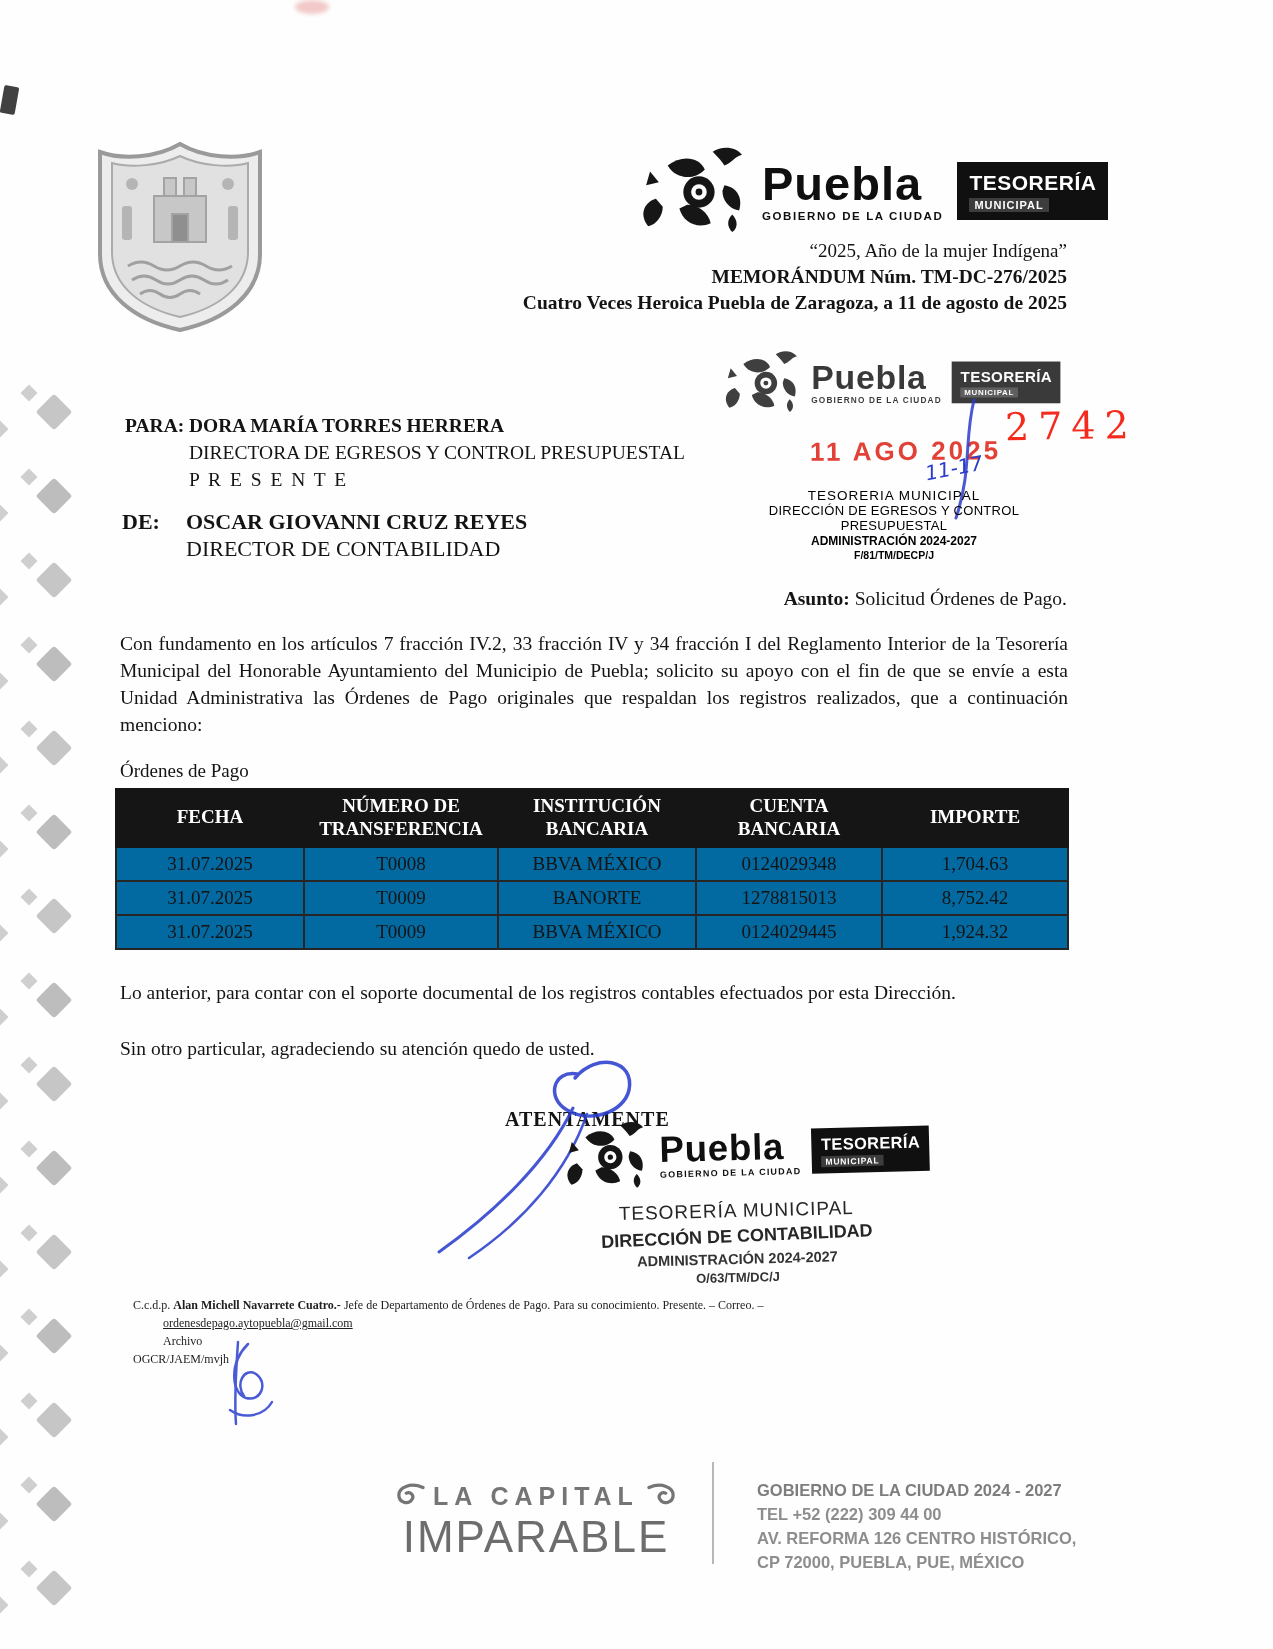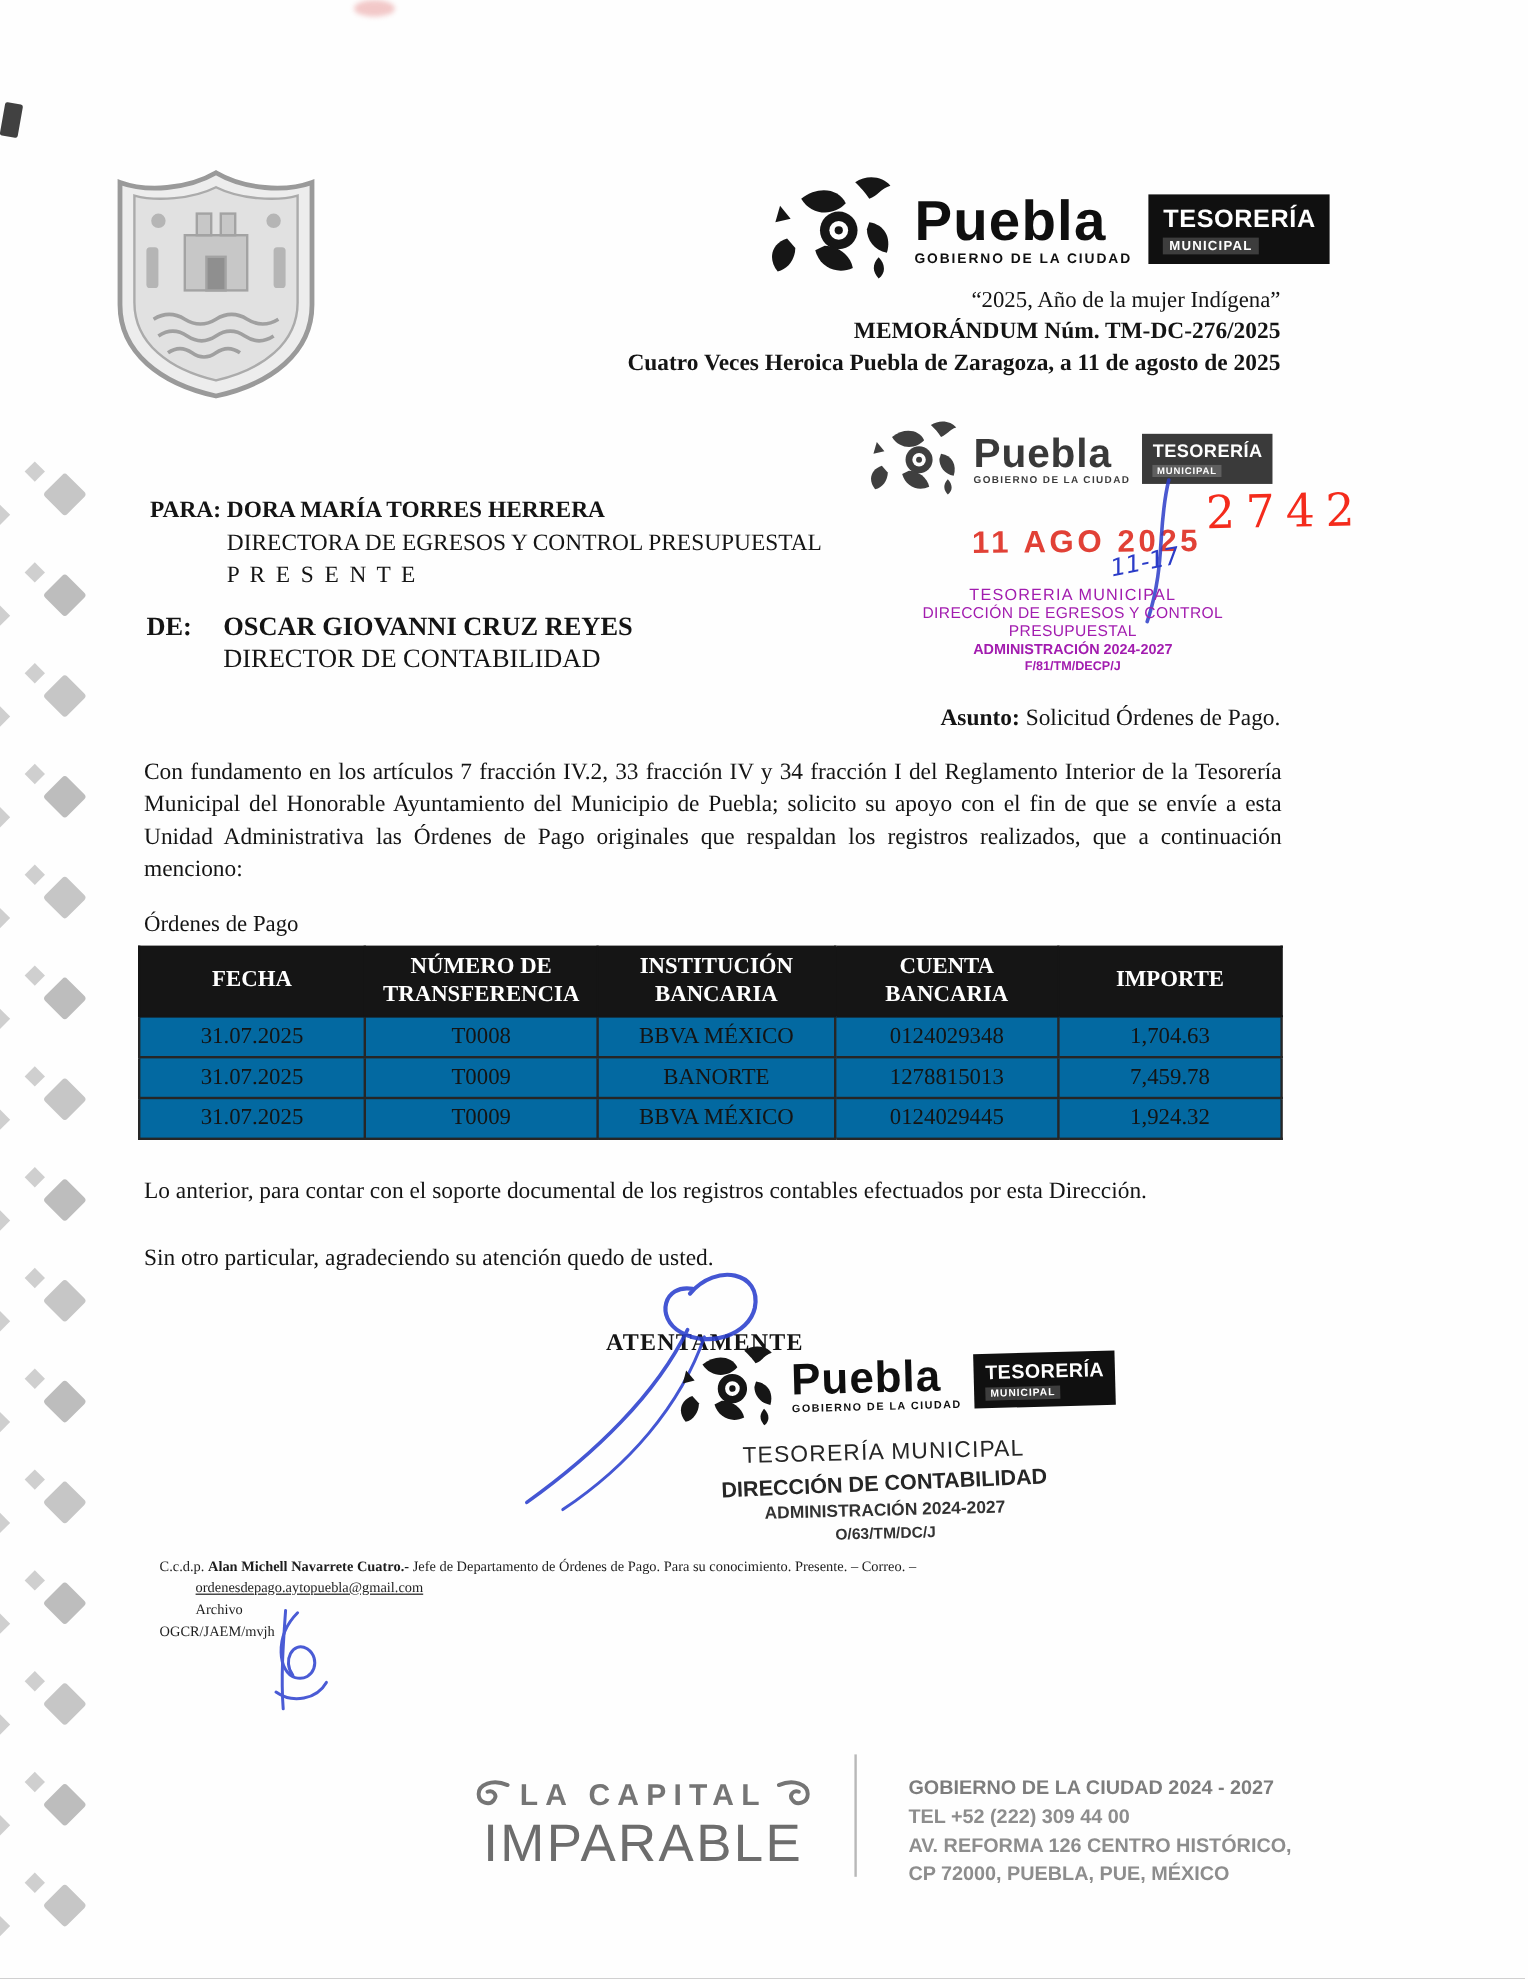--- a/index.html
+++ b/index.html
@@ -47,21 +47,21 @@
   .stamp1{position:absolute;left:722px;top:350px;width:390px;height:218px;}
   .stamp1 .logo-clone{opacity:.82;filter:blur(.4px) grayscale(.15);}
   .stamp-date{position:absolute;left:88px;top:86px;color:#e0372c;font-family:"Liberation Sans",sans-serif;
               font-weight:bold;font-size:26px;letter-spacing:3px;transform:rotate(-.5deg);opacity:.95;}
   .stamp-folio{position:absolute;left:283px;top:54px;color:#f42b1c;font-family:"DejaVu Serif",serif;
                font-size:38px;letter-spacing:9px;font-weight:500;transform:rotate(-1deg);}
   .stamp-time{position:absolute;left:203px;top:106px;color:#2b3cc8;font-family:"DejaVu Sans",sans-serif;
               font-size:20px;transform:rotate(-11deg);font-style:italic;}
   .pen-stroke{position:absolute;left:212px;top:48px;width:60px;height:124px;}
   .stamp1-text{position:absolute;left:6px;top:138px;width:332px;text-align:center;
-               font-family:"Liberation Sans",sans-serif;color:#a21caf;}
+               font-family:"Liberation Sans",sans-serif;color:#000000;}
   .s1l1{font-size:13.5px;letter-spacing:1px;}
   .s1l2,.s1l3{font-size:13px;letter-spacing:.3px;}
   .s1l4{font-size:12px;font-weight:bold;margin-top:1px;}
   .s1l5{font-size:10.5px;font-weight:bold;margin-top:1px;}
 
   
   .para-block{position:absolute;left:125px;top:412px;font-size:19.5px;line-height:27px;}
   .de-block{position:absolute;left:122px;top:508px;font-size:22px;line-height:27px;}
   .lbl{display:inline-block;width:64px;font-weight:bold;}
   .b{font-weight:bold;}
@@ -273,21 +273,21 @@
         <td>T0008</td>
         <td>BBVA MÉXICO</td>
         <td>0124029348</td>
         <td>1,704.63</td>
       </tr>
       <tr>
         <td>31.07.2025</td>
         <td>T0009</td>
         <td>BANORTE</td>
         <td>1278815013</td>
-        <td>7,459.78</td>
+        <td>8,752.42</td>
       </tr>
       <tr>
         <td>31.07.2025</td>
         <td>T0009</td>
         <td>BBVA MÉXICO</td>
         <td>0124029445</td>
         <td>1,924.32</td>
       </tr>
     </tbody>
   </table>

